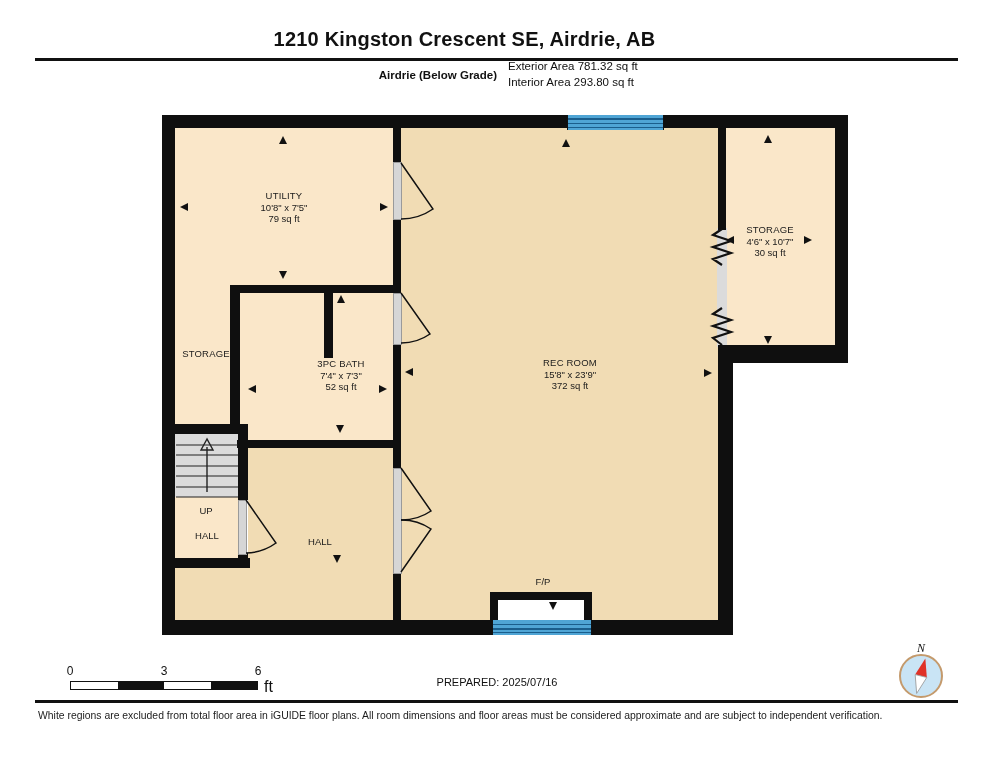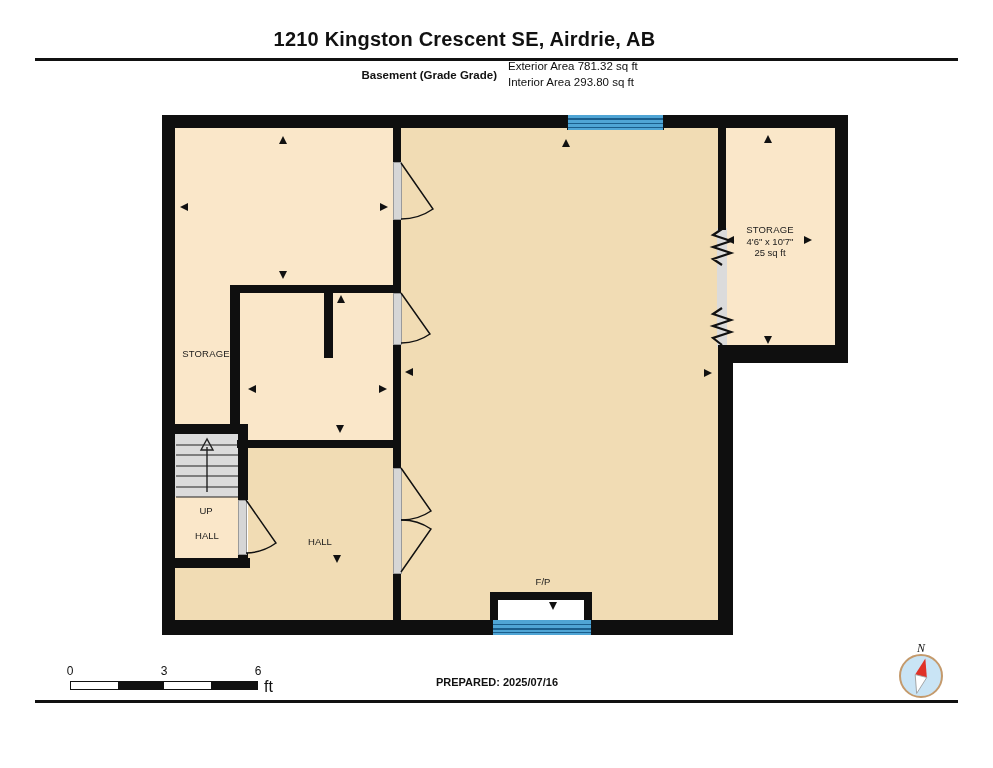--- a/index.html
+++ b/index.html
@@ -26,32 +26,32 @@
   .niche{background:#ffffff;}
   
   .room-label{text-align:center;font-size:9.5px;line-height:11.5px;color:#1a1a1a;width:160px;transform:translateX(-50%);}
   .room-label .nm{letter-spacing:.2px;}
   
   .scale-num{font-size:12px;transform:translateX(-50%);top:664px;}
   .scale-bar{left:70px;top:681px;width:188px;height:9px;border:1.2px solid #111;box-sizing:border-box;display:flex;}
   .scale-bar span{flex:1 1 0;}
   .sb-w{background:#fff;} .sb-b{background:#111;}
   .scale-unit{left:264px;top:678px;font-size:16px;}
-  .prepared{left:372px;top:676px;width:250px;text-align:center;font-size:11px;font-weight:700;}
+  .prepared{left:372px;top:676px;width:250px;text-align:center;font-size:11px;font-weight:400;}
   .disclaimer{left:38px;top:710px;width:930px;font-size:10.4px;color:#1c1c1c;}
   svg{display:block;}
 </style>
 </head>
 <body>
 
 <div class="canvas">
 
   <div class="abs title">1210 Kingston Crescent SE, Airdrie, AB</div>
   <div class="abs rule rule1"></div>
-  <div class="abs floor-label">Basement (Grade Grade)</div>
+  <div class="abs floor-label">Airdrie (Below Grade)</div>
   <div class="abs area-lines">
     <div>Exterior Area 781.32 sq ft</div>
     <div>Interior Area 293.80 sq ft</div>
   </div>
 
   <div class="abs cream" style="left:175px;top:128px;width:218px;height:157px;"></div>
   <div class="abs cream" style="left:175px;top:285px;width:55px;height:139px;"></div>
   <div class="abs cream" style="left:240px;top:293px;width:153px;height:147px;"></div>
   <div class="abs tan" style="left:401px;top:128px;width:317px;height:492px;"></div>
   <div class="abs cream" style="left:726px;top:128px;width:109px;height:220px;"></div>
@@ -133,27 +133,42 @@
       <polygon points="256,385 256,393 248,389"></polygon>
       <polygon points="413,368 413,376 405,372"></polygon>
       <polygon points="734,236 734,244 726,240"></polygon>
       <polygon points="380,203 380,211 388,207"></polygon>
       <polygon points="379,385 379,393 387,389"></polygon>
       <polygon points="704,369 704,377 712,373"></polygon>
       <polygon points="804,236 804,244 812,240"></polygon>
     </g>
   </svg>
 
+  <div class="abs room-label" style="left:284px;top:190px;">
+    <div class="nm">UTILITY</div>
+    <div>10'8" x 7'5"</div>
+    <div>79 sq ft</div>
+  </div>
   <div class="abs room-label" style="left:206px;top:348px;">
     <div class="nm">STORAGE</div>
+  </div>
+  <div class="abs room-label" style="left:341px;top:358px;">
+    <div class="nm">3PC BATH</div>
+    <div>7'4" x 7'3"</div>
+    <div>52 sq ft</div>
+  </div>
+  <div class="abs room-label" style="left:570px;top:357px;">
+    <div class="nm">REC ROOM</div>
+    <div>15'8" x 23'9"</div>
+    <div>372 sq ft</div>
   </div>
   <div class="abs room-label" style="left:770px;top:224px;">
     <div class="nm">STORAGE</div>
     <div>4'6" x 10'7"</div>
-    <div>25 sq ft</div>
+    <div>30 sq ft</div>
   </div>
   <div class="abs room-label" style="left:206px;top:505px;">UP</div>
   <div class="abs room-label" style="left:207px;top:530px;">HALL</div>
   <div class="abs room-label" style="left:320px;top:536px;">HALL</div>
   <div class="abs room-label" style="left:543px;top:576px;">F/P</div>
 
   <div class="abs scale-num" style="left:70px;">0</div>
   <div class="abs scale-num" style="left:164px;">3</div>
   <div class="abs scale-num" style="left:258px;">6</div>
   <div class="abs scale-bar">
@@ -168,14 +183,15 @@
   <svg class="abs" style="left:890px;top:638px;" width="62" height="64" viewBox="0 0 62 64">
     <text x="31" y="14" text-anchor="middle" font-size="12" font-style="italic" font-family="Liberation Serif, serif" fill="#111" id="compass-n">N</text>
     <circle cx="31" cy="38" r="21" fill="#c9e4f5" stroke="#c49a6c" stroke-width="2"></circle>
     <g transform="rotate(14 31 38)">
       <polygon points="25,38 37,38 31,20" fill="#e03127"></polygon>
       <polygon points="25,38 37,38 31,56" fill="#ffffff" stroke="#9a9a9a" stroke-width="0.8"></polygon>
     </g>
   </svg>
 
   <div class="abs rule rule2"></div>
+  <div class="abs disclaimer">White regions are excluded from total floor area in iGUIDE floor plans. All room dimensions and floor areas must be considered approximate and are subject to independent verification.</div>
 
 </div>
 
 </body></html>

